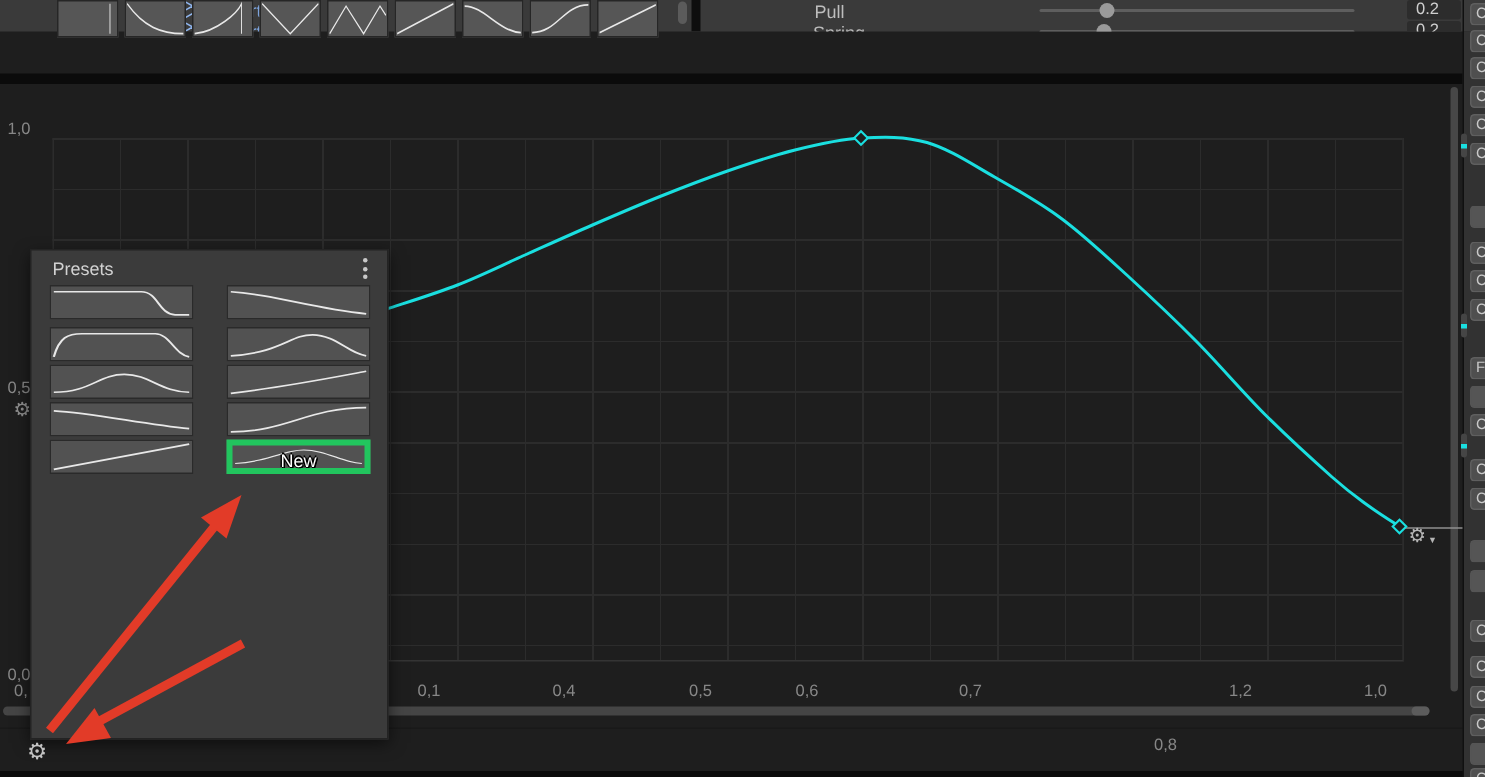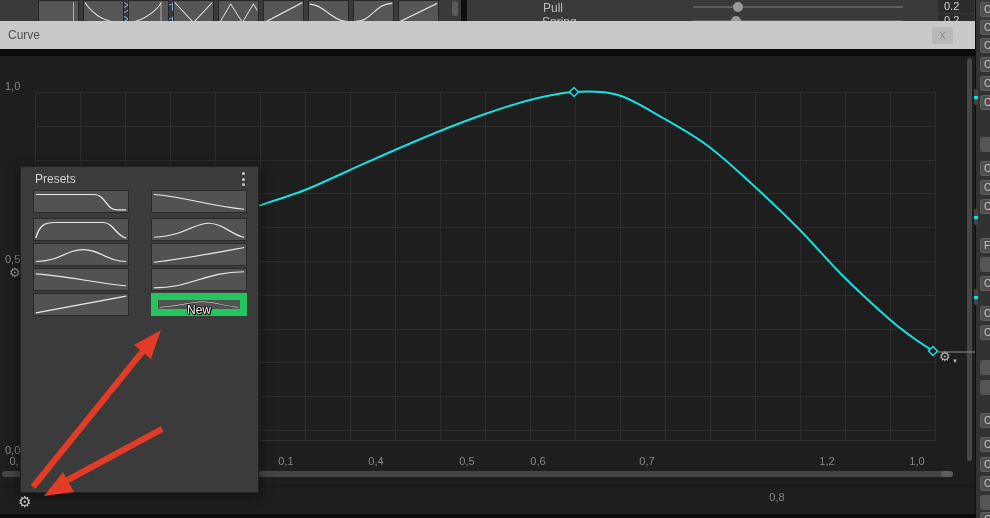--- a/index.html
+++ b/index.html
@@ -55,21 +55,21 @@
 
   
   .panel{left:20px;top:166px;width:239px;height:327px;background:#3b3b3b;border:1px solid #232323;
          box-sizing:border-box;box-shadow:0 3px 10px rgba(0,0,0,.55);z-index:40;}
   .panel-title{position:absolute;left:14px;top:5px;font-size:12px;color:#d2d2d2;}
   .kebab{position:absolute;left:216px;top:4px;width:12px;height:16px;display:flex;flex-direction:column;
          align-items:center;justify-content:space-between;padding:1px 0;box-sizing:border-box;}
   .kebab i{width:3px;height:3px;border-radius:50%;background:#c8c8c8;}
   .pthumb{background:#525252;border:1px solid #2a2a2a;}
   .new-btn{position:absolute;left:130px;top:126px;width:96px;height:23px;background:#525252;
-           border:7px solid #22c55e;box-sizing:border-box;}
+           border:4px solid #22c55e;box-sizing:border-box;}
   .new-btn svg{display:block;width:100%;height:100%;}
   .new-label{position:absolute;left:0;top:3px;width:100%;text-align:center;font-size:12px;color:#ffffff;
     text-shadow:-1px 0 0 #000,1px 0 0 #000,0 -1px 0 #000,0 1px 0 #000,1px 1px 0 #000;}
 
   
   .tooltip{left:163px;top:319px;background:#2e2e2e;border:1px solid #5a5a5a;color:#dadada;
            font-size:12px;padding:2px 8px 3px 8px;white-space:nowrap;z-index:50;}
 
   
   .right-strip{left:975px;top:0;width:15px;height:518px;z-index:30;}
@@ -117,24 +117,20 @@
     <div class="slider-track" style="top:6px;"></div>
     <div class="slider-handle" style="left:733px;top:2px;"></div>
     <div class="val-field" style="top:0;">0.2</div>
 
     <span class="irow-label" style="left:498px;top:15px;">Spring</span>
     <div class="slider-track" style="top:20px;"></div>
     <div class="slider-handle" style="left:731px;top:16px;"></div>
     <div class="val-field" style="top:14px;">0.2</div>
   </div>
 
-  <div class="abs titlebar">
-    <span class="t">Curve</span>
-    <div class="close-btn">x</div>
-  </div>
   <div class="abs tb-gap"></div>
 
   <div class="abs editor-bg"></div>
   <div class="abs grid"></div>
   <div class="abs bottombar-sep"></div>
   <div id="y-labels">
       <span class="axis-y" style="top: 80px;">1,0</span>
       <span class="axis-y" style="top: 253px;">0,5</span>
       <span class="axis-y" style="top: 444px;">0,0</span>
     </div>

